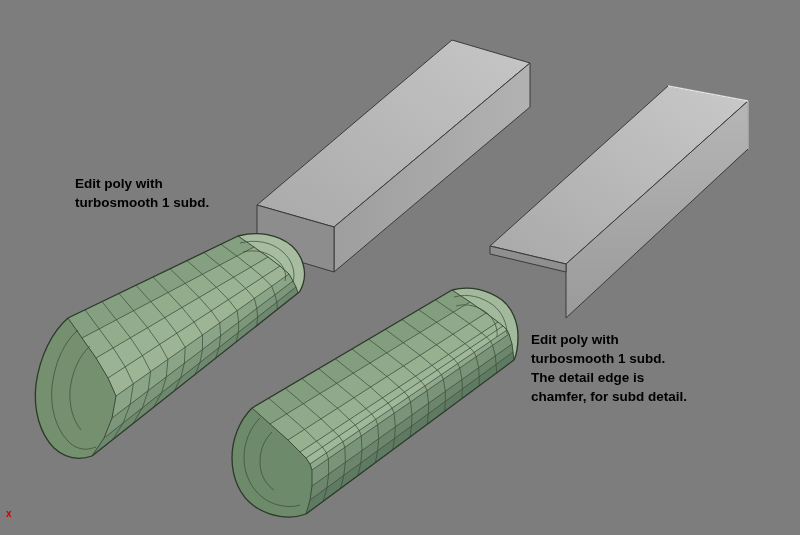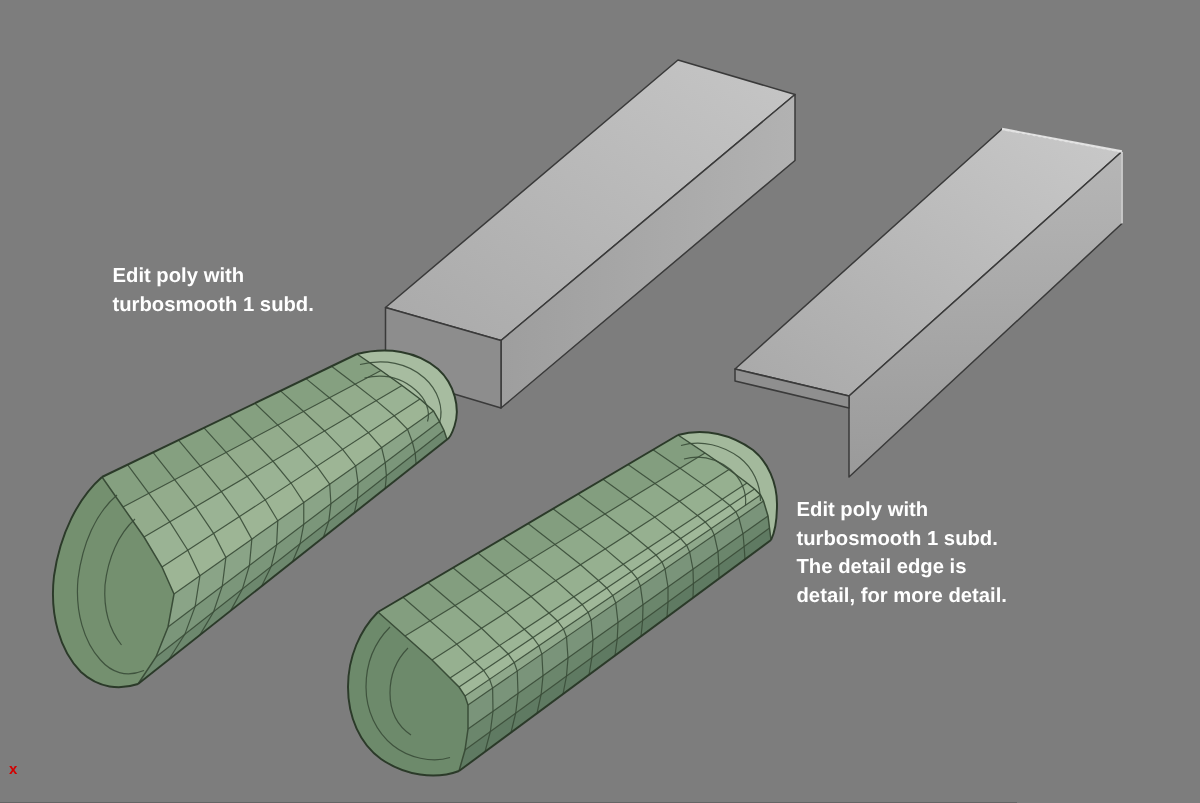--- a/index.html
+++ b/index.html
@@ -7,21 +7,21 @@
     position:relative;
     width:800px;height:535px;
     background:#7d7d7d;
     overflow:hidden;
     font-family:"Liberation Sans", sans-serif;
     user-select:none;
   }
   .viewport svg{position:absolute;left:0;top:0;}
   .note{
     position:absolute;
-    color:#ffffff;
+    color:#000000;
     font-weight:bold;
     font-size:13.5px;
     line-height:19px;
     white-space:nowrap;
   }
   .note-left{left:75px;top:174px;}
   .note-right{left:531px;top:330px;}
   .axis-marker{
     position:absolute;
     left:6px;top:508px;
@@ -151,17 +151,17 @@
 
   <div class="note note-left">
     <div>Edit poly with</div>
     <div>turbosmooth 1 subd.</div>
   </div>
 
   <div class="note note-right">
     <div>Edit poly with</div>
     <div>turbosmooth 1 subd.</div>
     <div>The detail edge is</div>
-    <div>detail, for more detail.</div>
+    <div>chamfer, for subd detail.</div>
   </div>
 
   <div class="axis-marker">x</div>
 </div>
 
 </body></html>

